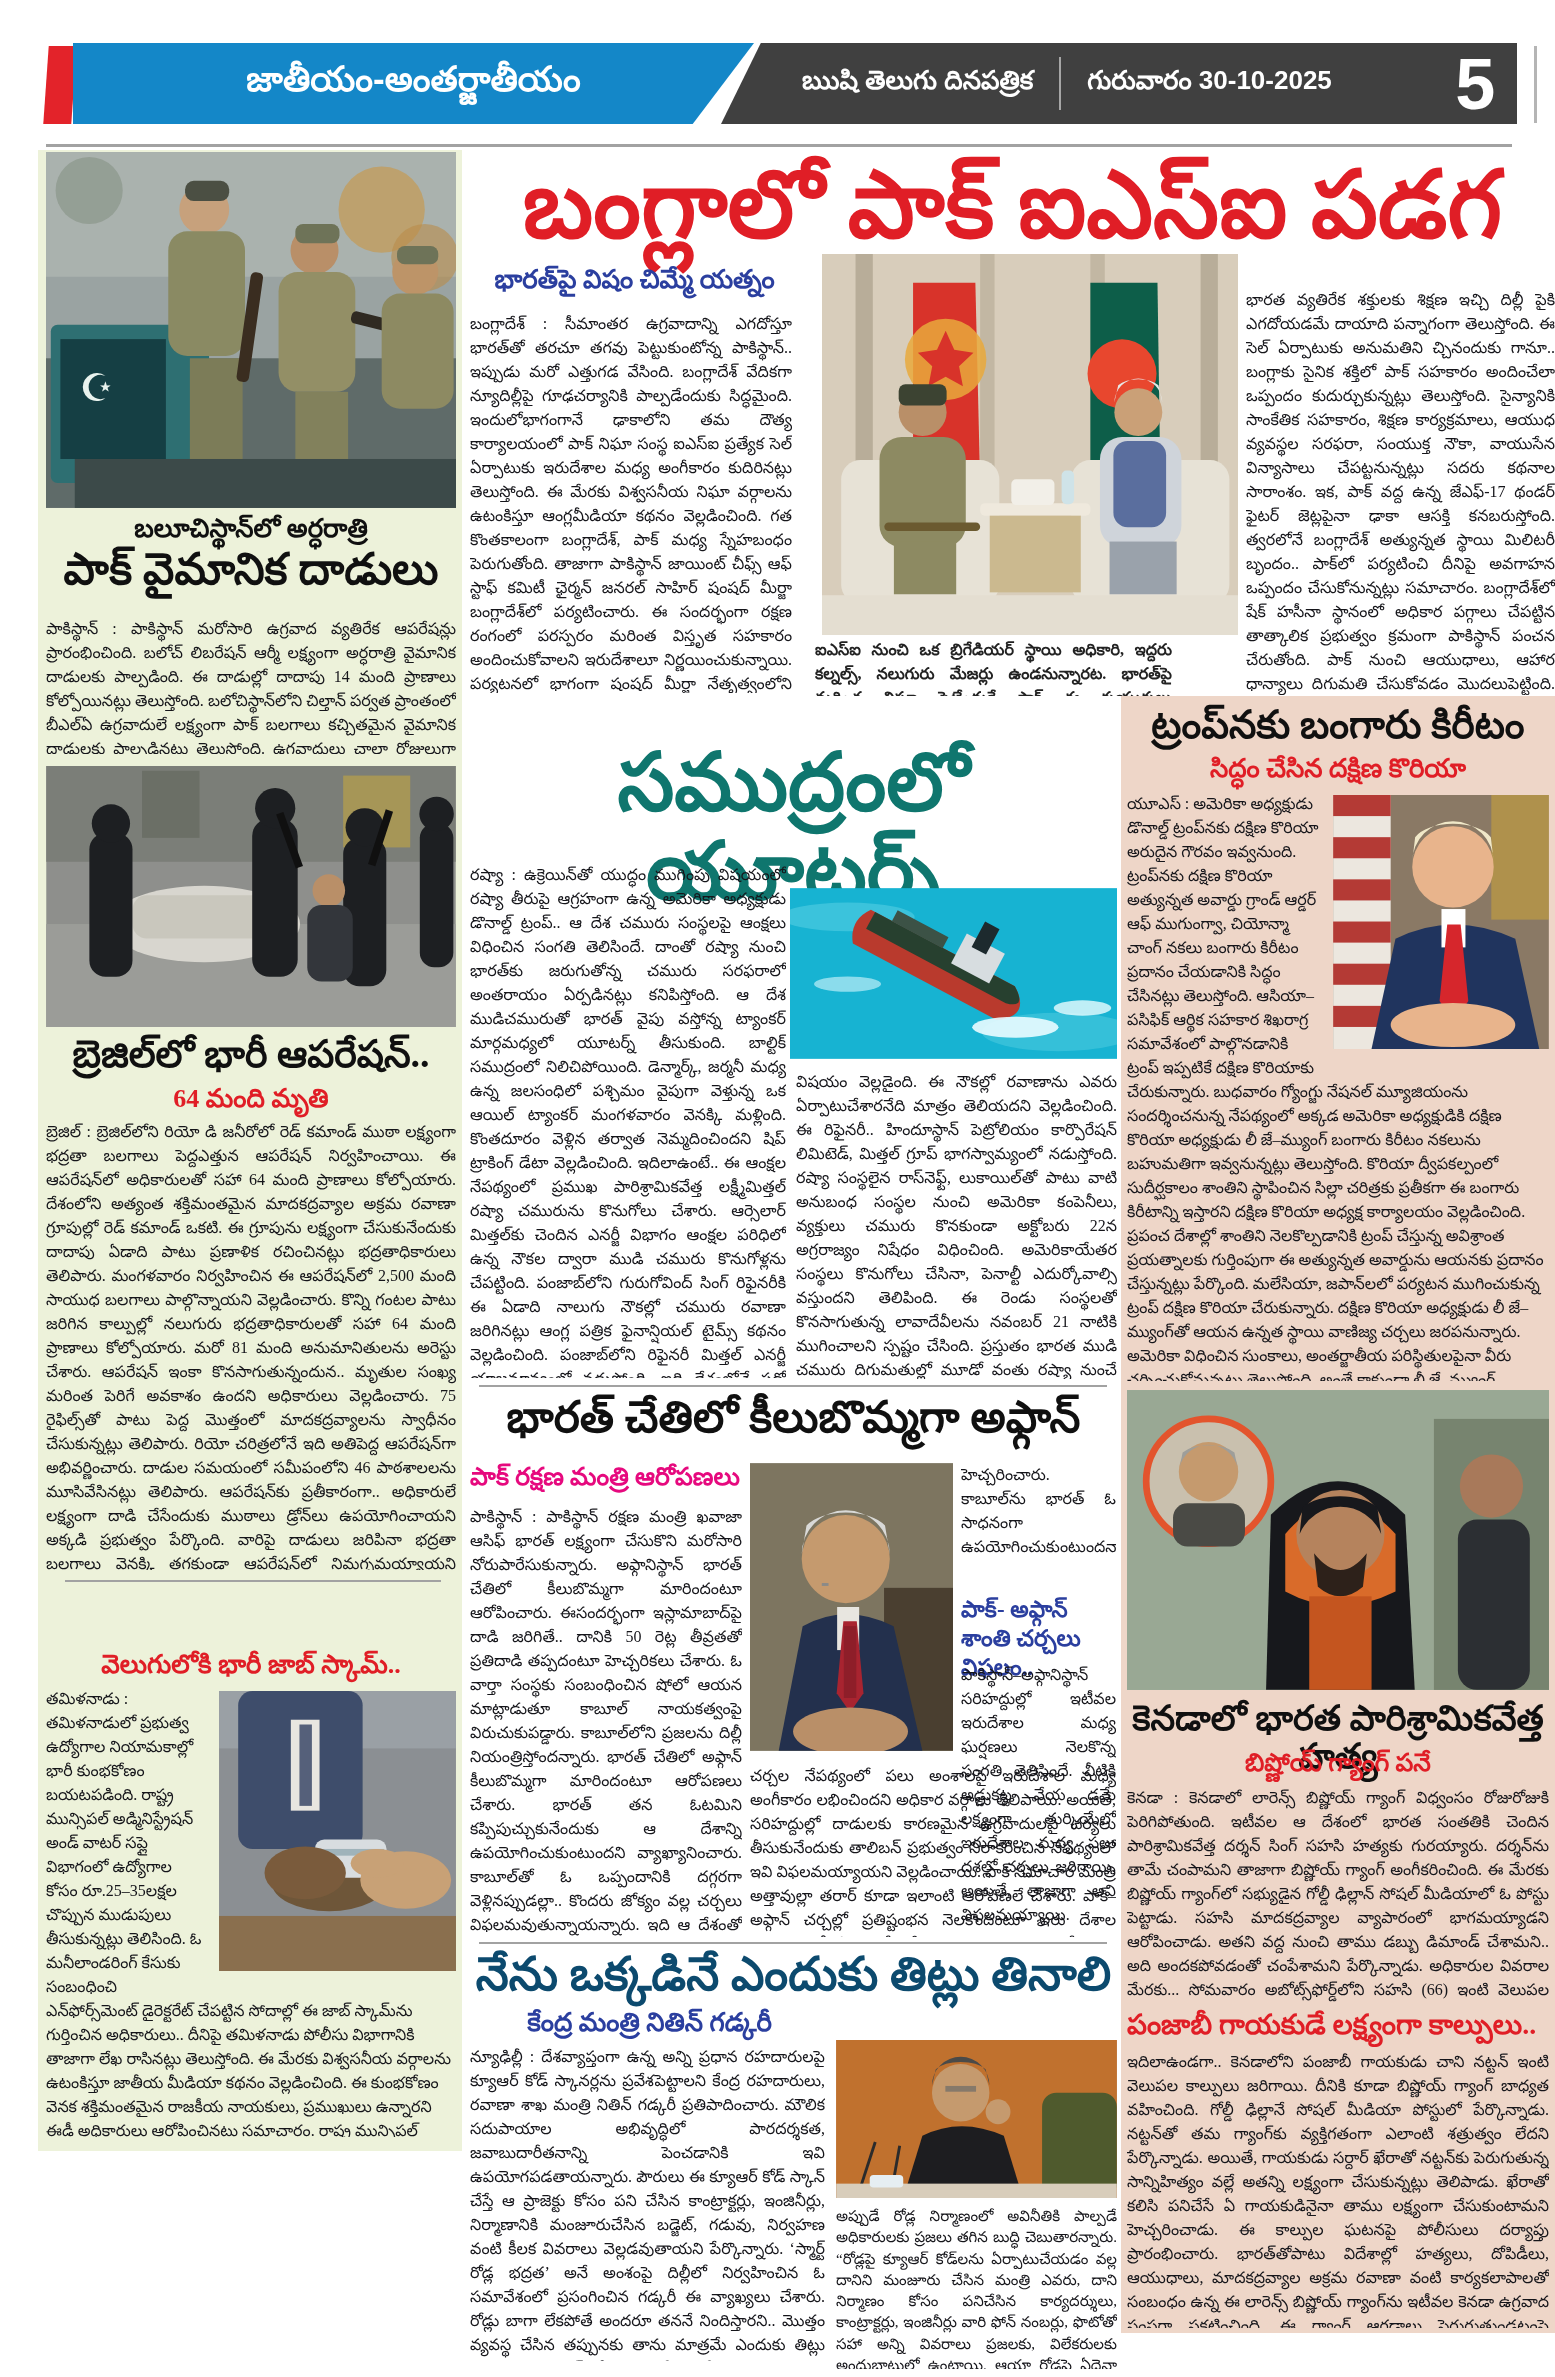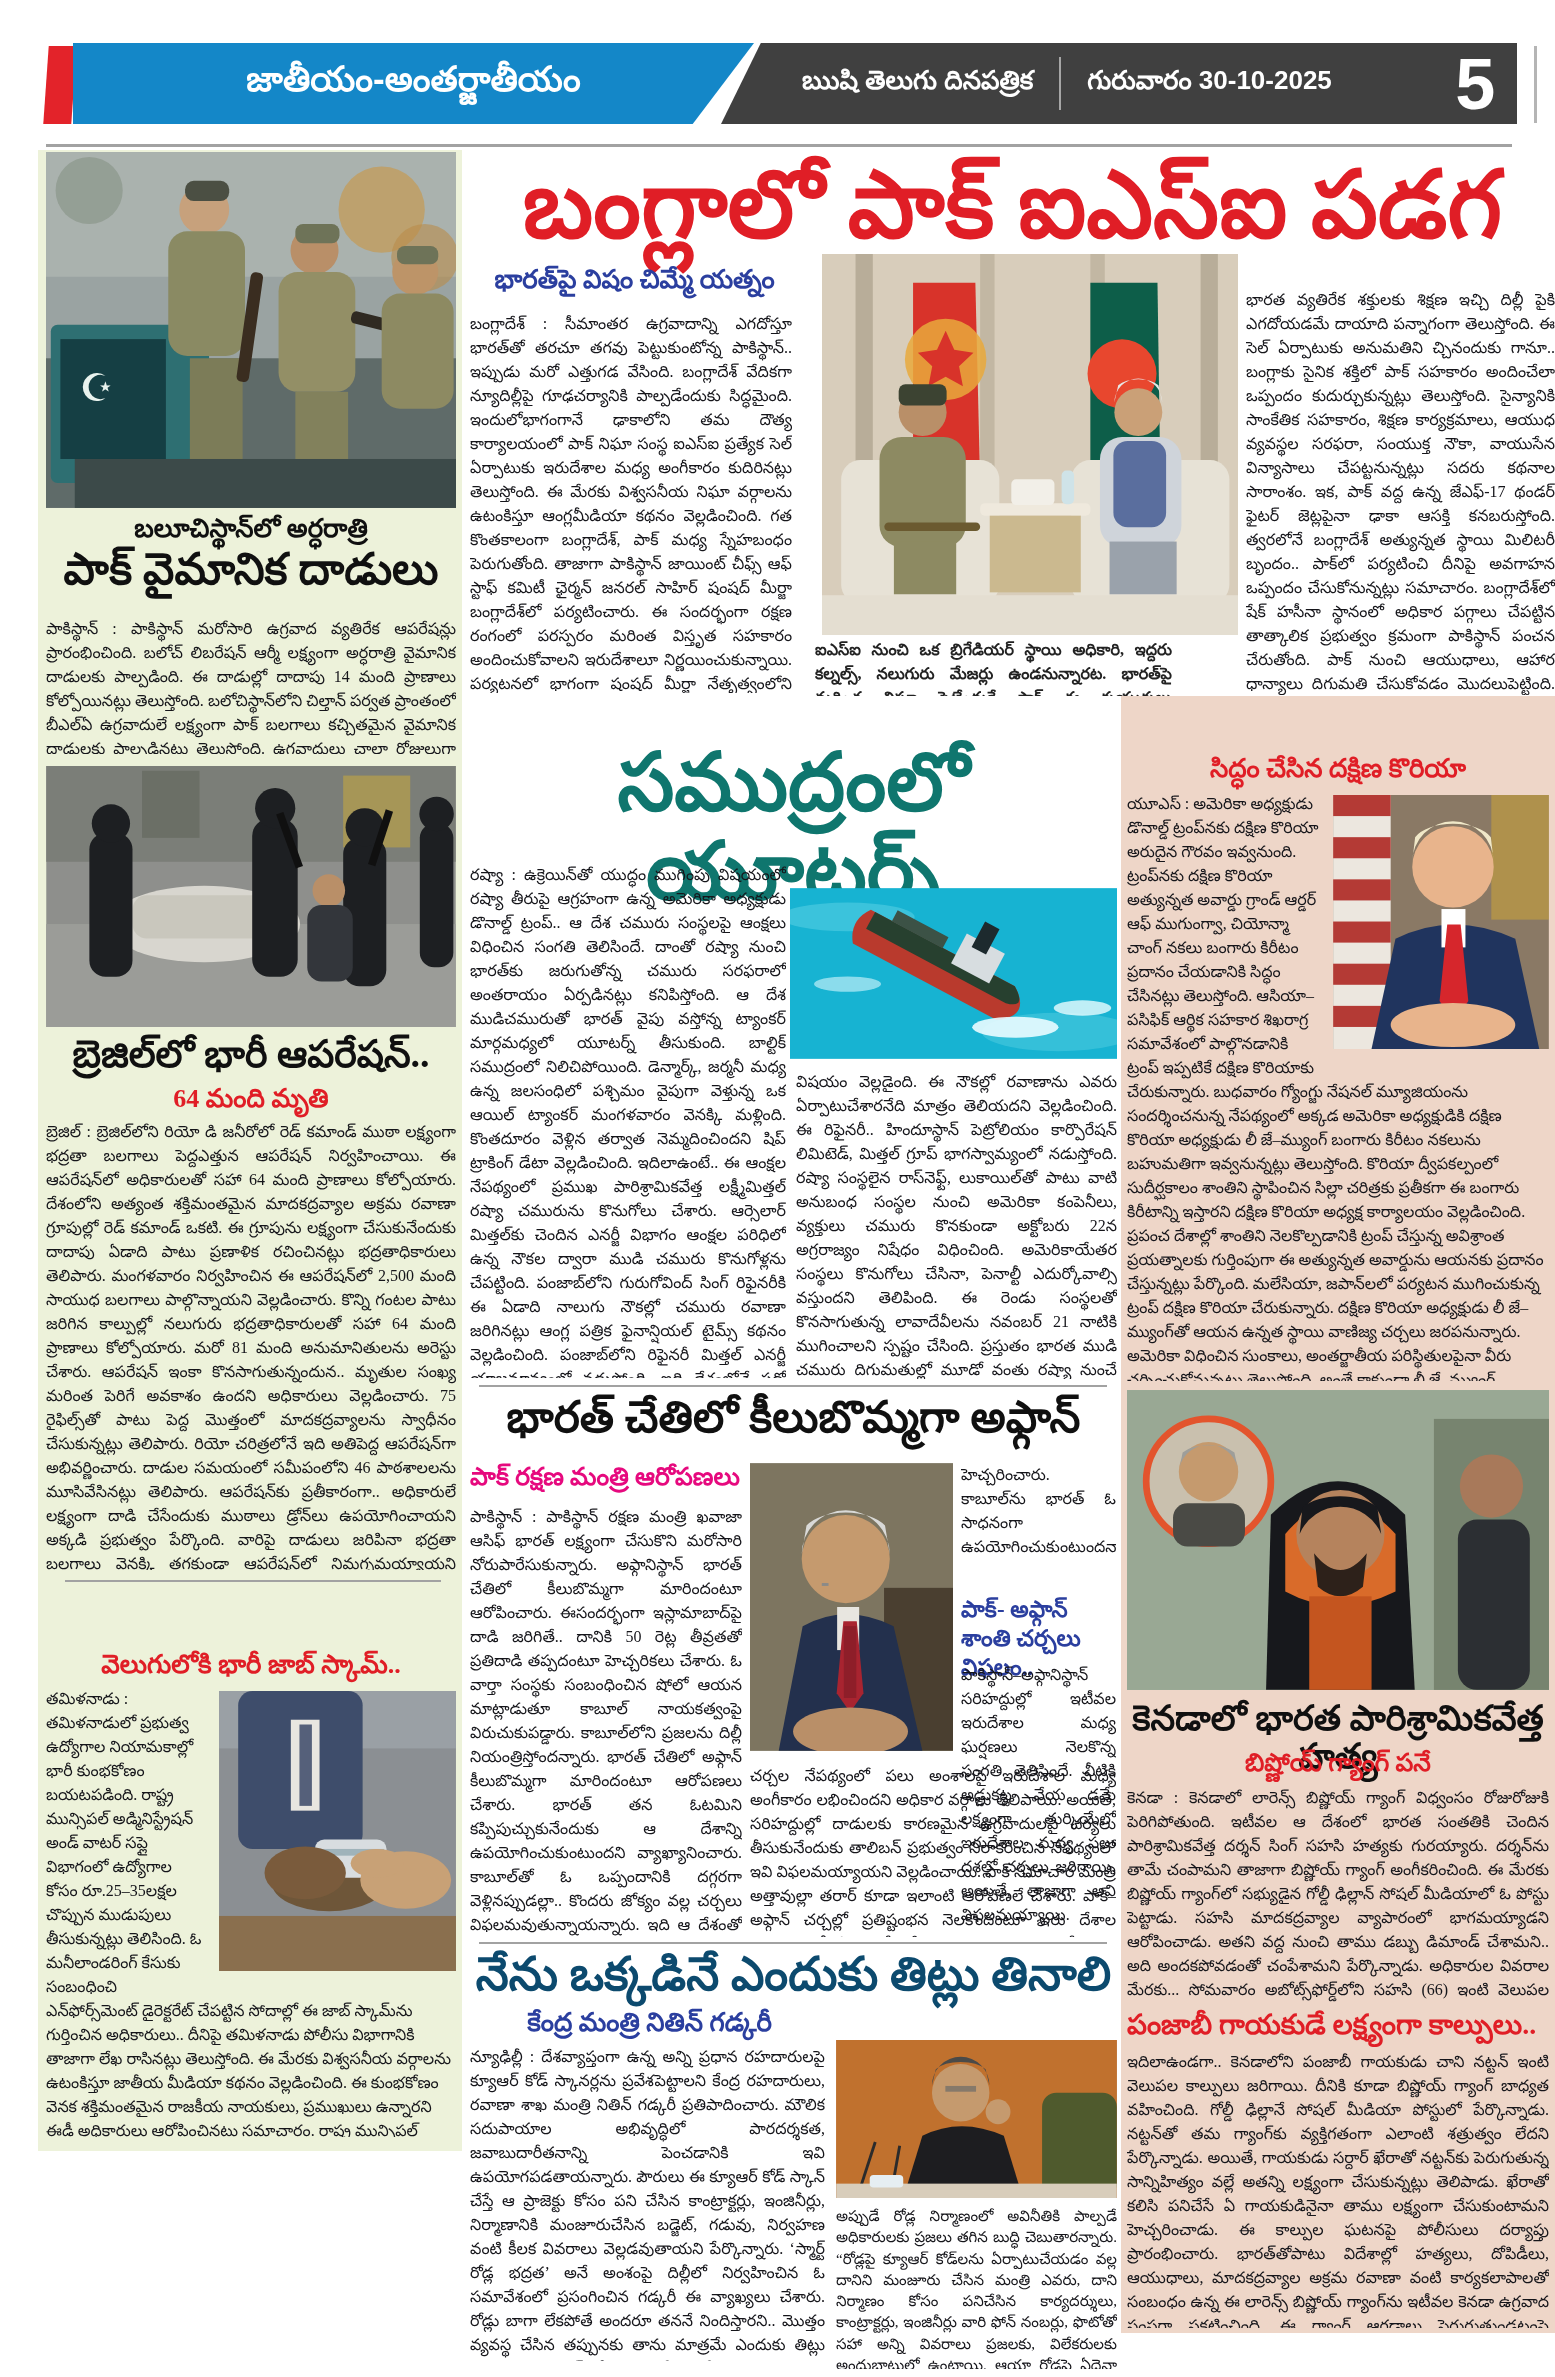--- a/index.html
+++ b/index.html
@@ -242,20 +242,21 @@
       <rect x="60" y="210" width="6" height="120" fill="#2b2b2b" transform="rotate(18 63 270)"></rect>
       <rect x="120" y="220" width="6" height="110" fill="#2b2b2b" transform="rotate(10 123 275)"></rect>
       <rect x="0" y="300" width="586" height="30" fill="#d8cdbb"></rect>
       <rect x="70" y="282" width="70" height="26" rx="8" fill="#e6eef2"></rect>
     </svg>
   </div>
   <div class="abs bodysm just" style="left:836px;top:2206px;width:281px;height:163px;">అప్పుడే రోడ్ల నిర్మాణంలో అవినీతికి పాల్పడే అధికారులకు ప్రజలు తగిన బుద్ధి చెబుతారన్నారు. “రోడ్లపై క్యూఆర్ కోడ్‌లను ఏర్పాటుచేయడం వల్ల దానిని మంజూరు చేసిన మంత్రి ఎవరు, దాని నిర్మాణం కోసం పనిచేసిన కార్యదర్శులు, కాంట్రాక్టర్లు, ఇంజినీర్లు వారి ఫోన్ నంబర్లు, ఫొటోతో సహా అన్ని వివరాలు ప్రజలకు, విలేకరులకు అందుబాటులో ఉంటాయి. ఆయా రోడ్లపై ఏదైనా సమస్య వస్తే వారు నేరుగా ఆ అధికారులనే ప్రశ్నించే అవకాశం ఉంటుంది” అని అన్నారు.</div>
 
   <div class="abs rightpanel" style="left:1121px;top:696px;width:434px;height:1637px;"></div>
 
+  <div class="abs headline center" style="left:1127px;top:704px;width:422px;font-size:39px;">ట్రంప్‌నకు బంగారు కిరీటం</div>
   <div class="abs subred center" style="left:1127px;top:754px;width:422px;font-size:26px;">సిద్ధం చేసిన దక్షిణ కొరియా</div>
   <div class="abs" style="left:1127px;top:792px;width:422px;height:589px;overflow:hidden;">
     <span class="imgbox" style="float:right;width:216px;height:254px;margin:2.9px 0 7.7px 12.5px;">
       <svg width="216" height="254" viewBox="0 0 450 530">
         <rect width="450" height="530" fill="#8a7965"></rect>
         <g>
           <rect x="0" y="0" width="120" height="530" fill="#ece7df"></rect>
           <rect x="0" y="0" width="120" height="44" fill="#b43a35"></rect>
           <rect x="0" y="88" width="120" height="44" fill="#b43a35"></rect>
           <rect x="0" y="176" width="120" height="44" fill="#b43a35"></rect>

